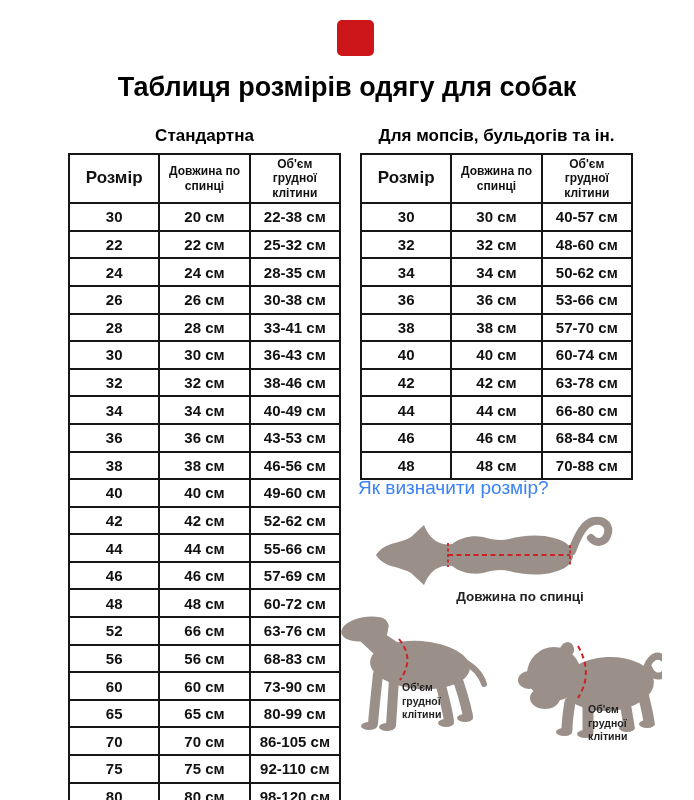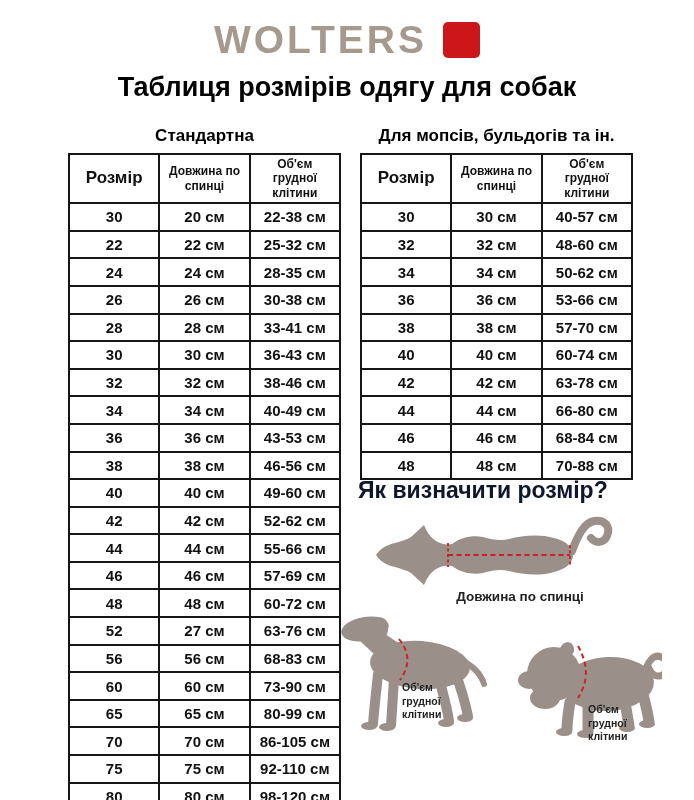--- a/index.html
+++ b/index.html
@@ -31,39 +31,38 @@
   table.size-table th, table.size-table td{
     border:2px solid var(--border);
     text-align:center;vertical-align:middle;
     font-weight:bold;color:#111;
   }
   table.size-table th{height:38px;font-size:12px;line-height:1.2;padding:2px 6px;}
   table.size-table th.col-size{font-size:17px;}
   table.size-table td{height:27.6px;font-size:15px;padding:0 2px;}
 
   
-  .howto-title{position:absolute;left:358px;top:477px;width:280px;font-size:23px;font-weight:bold;color:#0f172a;white-space:nowrap;}
+  .howto-title{position:absolute;left:358px;top:477px;width:280px;font-size:19px;font-weight:normal;color:#3b82f6;white-space:nowrap;}
   .svg-abs{position:absolute;}
   .measure-label{position:absolute;font-weight:bold;color:#222;}
   .back-label{left:420px;top:589px;width:200px;text-align:center;font-size:13.5px;}
   .chest-label{font-size:10.5px;line-height:1.3;width:62px;text-align:left;}
   .chest-label-1{left:402px;top:681px;}
   .chest-label-2{left:588px;top:703px;}
 
   svg .dogfill{fill:var(--dog);}
   svg .dogstroke{fill:none;stroke:var(--dog);stroke-linecap:round;}
   svg .measure{fill:none;stroke:var(--measure);stroke-width:1.8;stroke-dasharray:5 3.5;}
 </style>
 </head>
 <body>
 
 <div class="page">
 
   <div class="logo-row">
-    <span class="logo-text">WOLTERS</span>
     <span class="logo-square"></span>
   </div>
   <h1 class="main-title">Таблиця розмірів одягу для собак</h1>
 
   <section class="col col-left">
     <h2 class="table-title">Стандартна</h2>
     <table class="size-table">
       <thead>
         <tr>
           <th class="col-size">Розмір</th>
@@ -142,21 +141,21 @@
             <td>46 см</td>
             <td>57-69 см</td>
           </tr>
           <tr>
             <td>48</td>
             <td>48 см</td>
             <td>60-72 см</td>
           </tr>
           <tr>
             <td>52</td>
-            <td>27 см</td>
+            <td>66 см</td>
             <td>63-76 см</td>
           </tr>
           <tr>
             <td>56</td>
             <td>56 см</td>
             <td>68-83 см</td>
           </tr>
           <tr>
             <td>60</td>
             <td>60 см</td>

